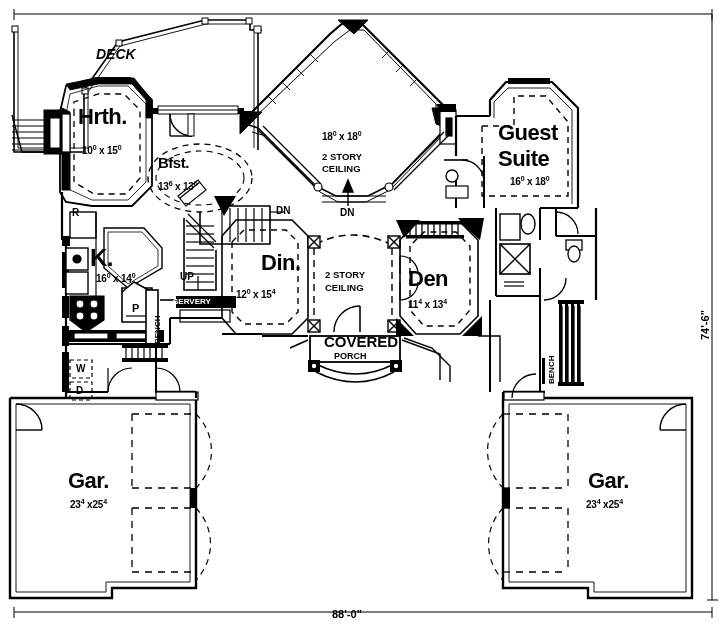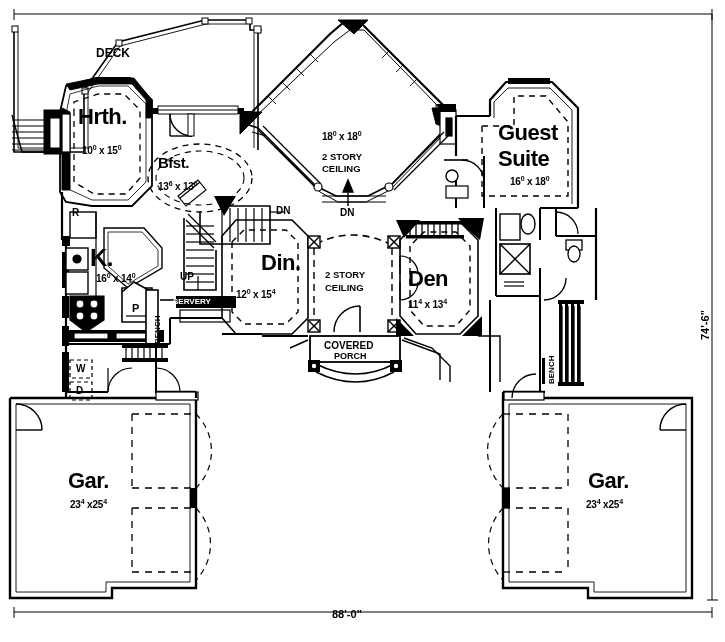--- a/index.html
+++ b/index.html
@@ -517,21 +517,21 @@
     </g>
 
     <g stroke="#000" stroke-width="2.2" fill="none">
       <line x1="66" y1="392" x2="66" y2="398"></line>
       <line x1="196" y1="392" x2="196" y2="398"></line>
       <line x1="503" y1="392" x2="503" y2="398"></line>
     </g>
 
   </svg>
 
-  <div class="lbl note" style="left:96px; top:47px; font-size:12px;">DECK</div>
+  <div class="lbl note" style="left:96px; top:47px; font-size:14px;font-style:italic;">DECK</div>
 
   <div class="lbl room-name" style="left:78px; top:106px; font-size:22px;">Hrth.</div>
   <div class="lbl room-dim" style="left:82px; top:146px;">
     <span>10</span><sup>0</sup> x <span>15</span><sup>0</sup>
   </div>
 
   <div class="lbl room-name" style="left:158px; top:155px; font-size:15px;">Bfst.</div>
   <div class="lbl room-dim" style="left:158px; top:182px;">
     <span>13</span><sup>6</sup> x <span>13</span><sup>6</sup>
   </div>
@@ -564,21 +564,21 @@
   </div>
 
   <div class="lbl note" style="left:325px; top:270px;">2 STORY</div>
   <div class="lbl note" style="left:325px; top:283px;">CEILING</div>
 
   <div class="lbl room-name" style="left:408px; top:268px; font-size:22px;">Den</div>
   <div class="lbl room-dim" style="left:408px; top:300px;">
     <span>11</span><sup>4</sup> x <span>13</span><sup>4</sup>
   </div>
 
-  <div class="lbl note" style="left:324px; top:341px; font-size:10px;">COVERED</div>
+  <div class="lbl note" style="left:324px; top:334px; font-size:15px;">COVERED</div>
   <div class="lbl note" style="left:334px; top:352px; font-size:9px;">PORCH</div>
 
   <div class="lbl tiny" style="left:173px; top:298px; color:#fff;">SERVERY</div>
 
   <div class="lbl tiny rot90" style="left:154px; top:344px;">BENCH</div>
 
   <div class="lbl tiny rot90" style="left:548px; top:384px;">BENCH</div>
 
   <div class="lbl tiny" style="left:180px; top:272px; font-size:10px;">UP</div>
 

